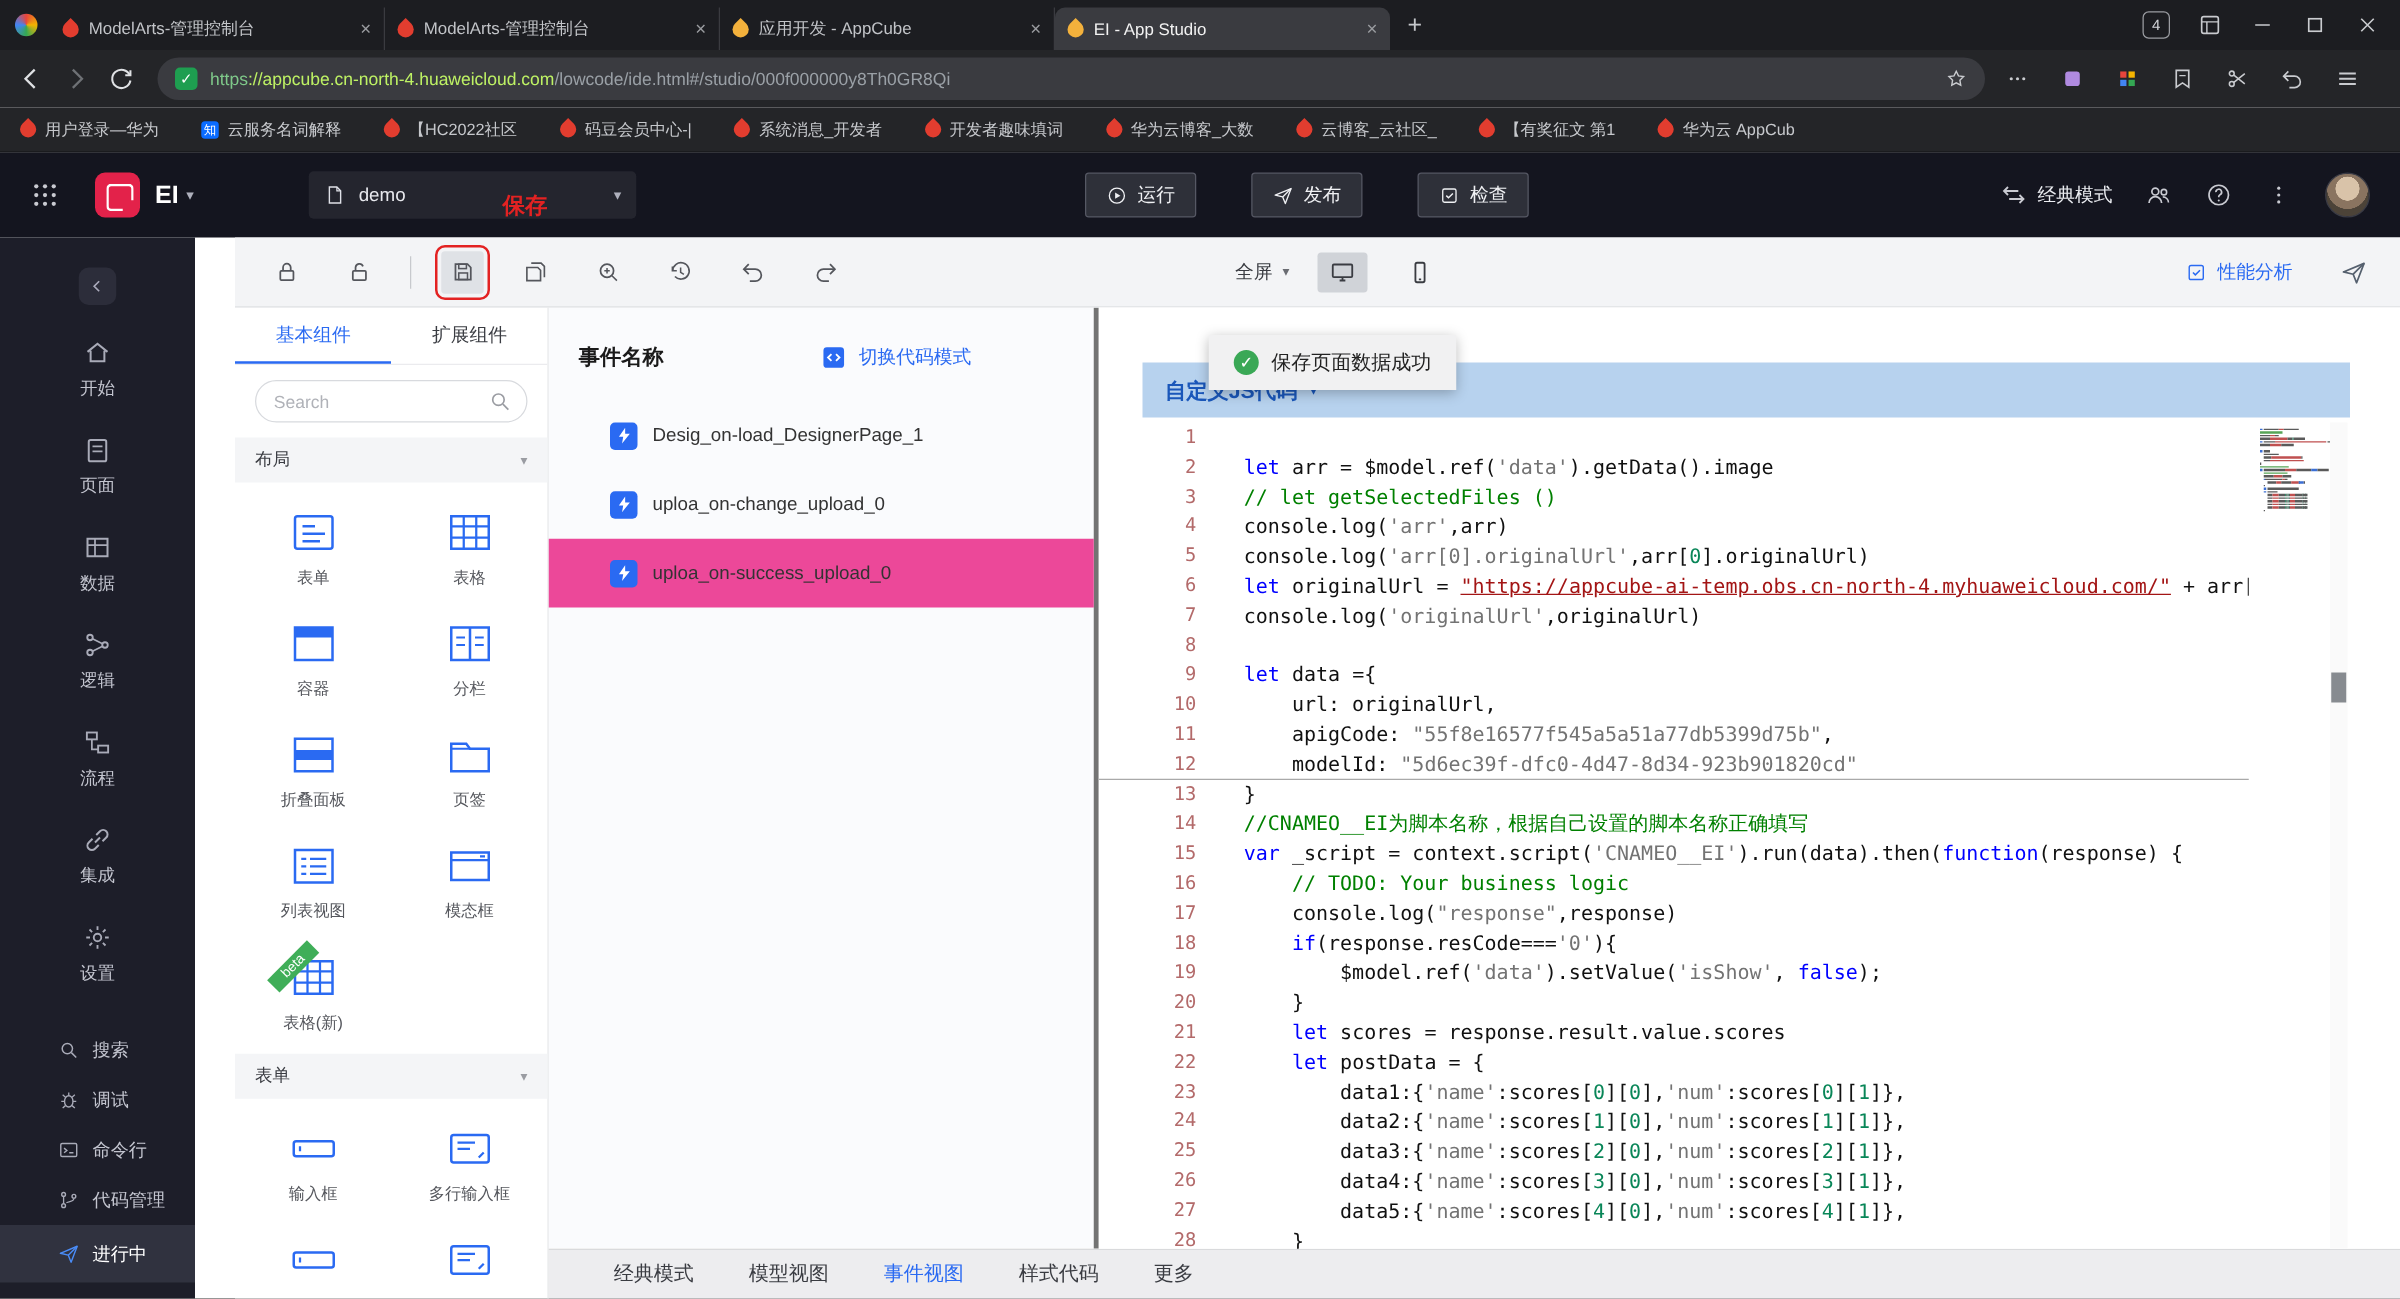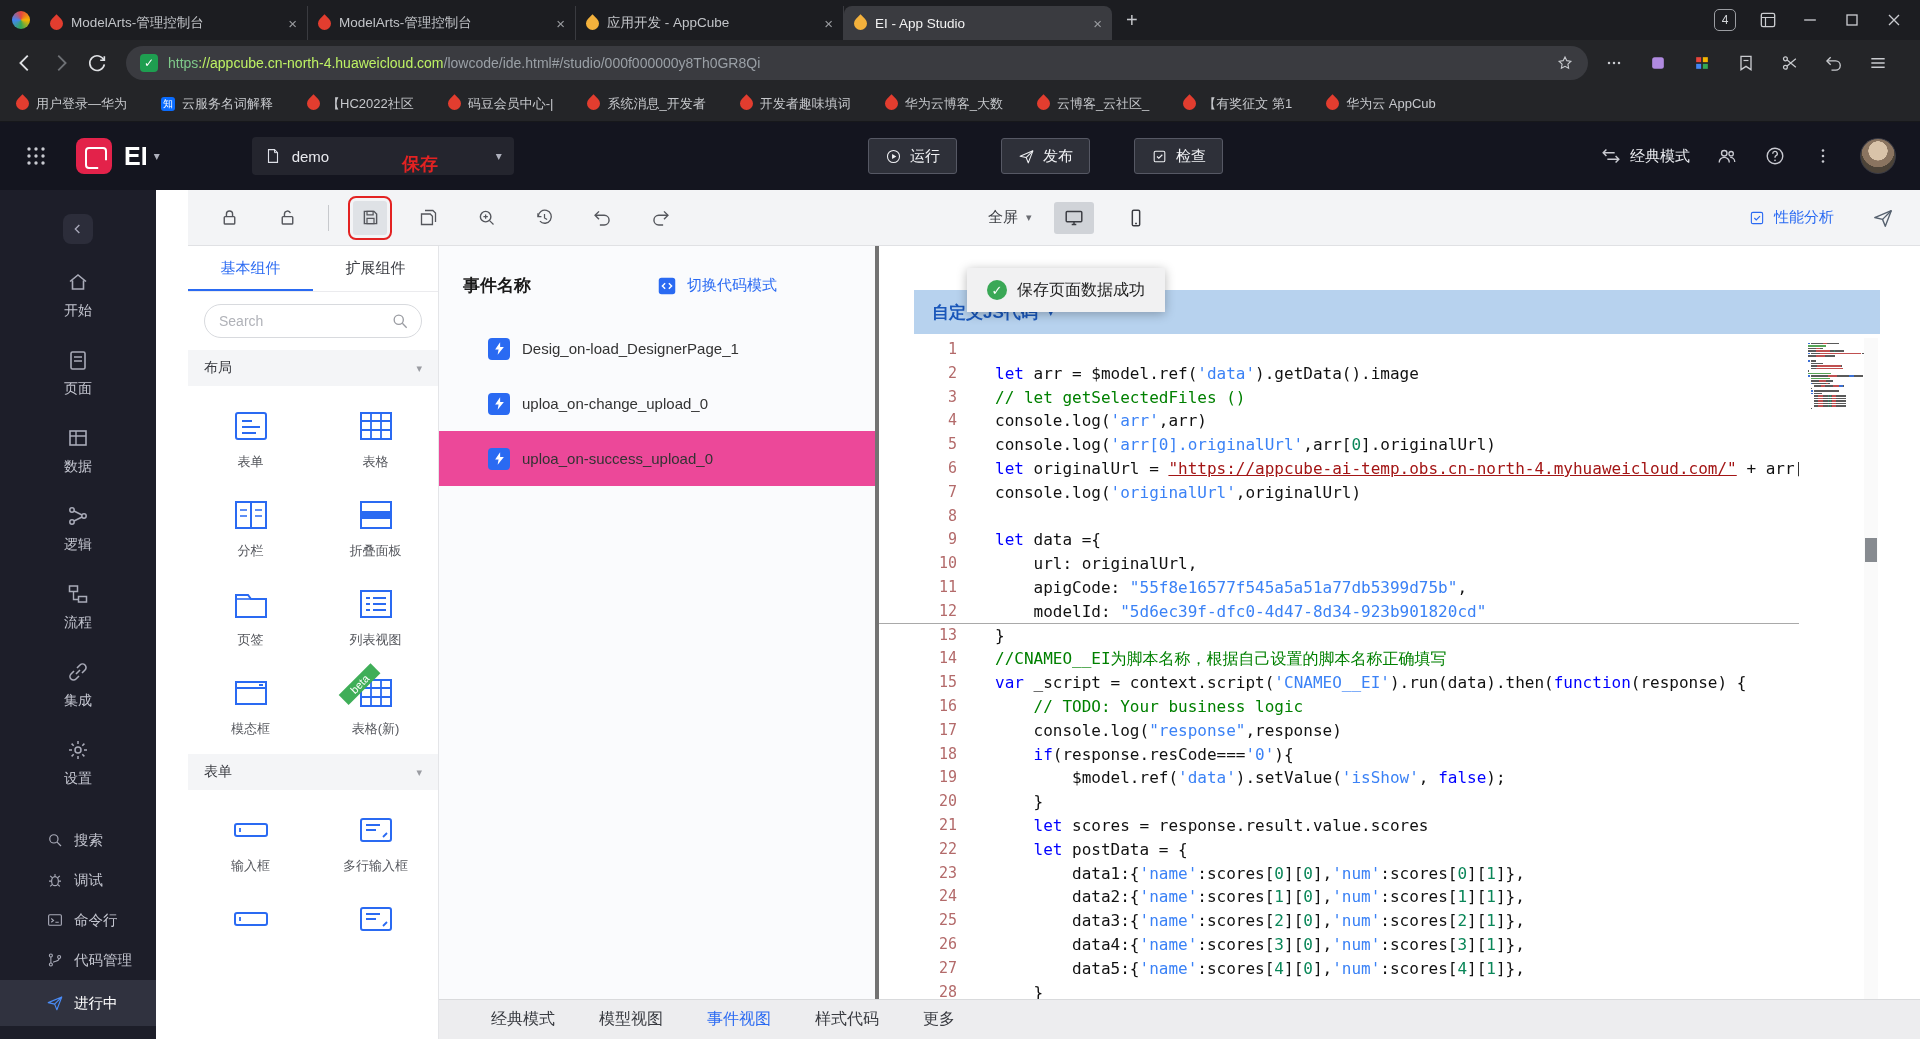--- a/index.html
+++ b/index.html
@@ -44,21 +44,21 @@
   .bm { display:flex; align-items:center; gap:7px; color:#c6c8cc; font-size:13px; white-space:nowrap; }
   .bm-flame { width:13px; height:13px; background:#e23d2f; border-radius:50% 0 50% 50%; transform:rotate(-45deg); flex:none; }
   .bm-zhihu { width:14px; height:14px; background:#0a6cff; border-radius:3px; color:#fff; font-size:10px; display:flex; align-items:center; justify-content:center; flex:none; }
 
   
   .appheader { position:absolute; left:0; top:122px; right:0; height:68px; background:#14151f; display:flex; align-items:center; }
   .hd-grid { width:24px; height:24px; color:#c9cad1; margin-left:24px; }
   .hd-grid svg { width:100%; height:100%; }
   .logo-mark { width:36px; height:36px; background:#e3224a; border-radius:8px; margin-left:28px; position:relative; flex:none; }
   .logo-mark::after { content:''; position:absolute; left:9px; top:9px; width:18px; height:18px; border:2.5px solid #fff; border-radius:4px; clip-path:polygon(0 0,100% 0,100% 60%,60% 60%,60% 100%,0 100%); }
-  .logo-text { color:#fff; font-size:25px; font-weight:bold; margin-left:12px; }
+  .logo-text { color:#fff; font-size:20px; font-weight:bold; margin-left:12px; }
   .hd-caret { color:#aeb0bc; font-size:12px; margin-left:6px; }
   .page-selector { margin-left:92px; width:262px; height:38px; background:rgba(255,255,255,0.07); border-radius:4px; display:flex; align-items:center; padding:0 12px; color:#e8e9ee; font-size:15px; gap:10px; }
   .page-selector .icon { width:18px; height:18px; color:#dfe1e8; flex:none; }
   .page-selector .icon svg { width:100%; height:100%; }
   .page-selector .caret { margin-left:auto; color:#aeb0bc; font-size:12px; }
   .save-annotation { position:absolute; left:402px; top:30px; color:#e32222; font-size:18px; font-weight:bold; z-index:4; }
   .hd-actions { position:absolute; left:868px; display:flex; gap:44px; }
   .hd-btn { height:36px; padding:0 16px; background:#2e3039; border:1px solid #565864; border-radius:3px; color:#f0f1f4; font-size:15px; display:flex; align-items:center; gap:8px; }
   .hd-btn .icon { width:17px; height:17px; }
   .hd-btn .icon svg { width:100%; height:100%; }
@@ -149,21 +149,21 @@
   .editor { flex:1; position:relative; background:#fff; overflow:hidden; min-width:0; }
   .ed-title { position:absolute; left:35px; right:40px; top:44px; height:44px; background:#b7d2ee; color:#1a57ba; font-weight:bold; font-size:17px; display:flex; align-items:center; padding:0 18px; gap:10px; }
   .ed-title .caret { font-size:12px; font-weight:normal; }
   .toast { position:absolute; left:88px; top:22px; height:44px; background:#f1f1f2; box-shadow:0 2px 10px rgba(0,0,0,0.28); display:flex; align-items:center; gap:10px; padding:0 20px; font-size:16px; color:#222; z-index:6; }
   .toast-check { width:20px; height:20px; border-radius:50%; background:#3aa856; color:#fff; font-size:13px; display:flex; align-items:center; justify-content:center; flex:none; }
   .code { position:absolute; left:0; top:92px; width:920px; }
   .cl { display:flex; height:23.8px; line-height:23.8px; font-family:"DejaVu Sans Mono","Liberation Mono",monospace; font-size:16px; white-space:pre; position:relative; }
   .cl .g { width:78px; text-align:right; color:#b36a6a; flex:none; font-size:15px; }
   .cl .ct { padding-left:38px; flex:1; overflow:hidden; color:#111; }
   .cl.current::after { content:''; position:absolute; left:0; right:0; bottom:0; border-bottom:1px solid #a9a9a9; }
-  .tk-k { color:#0000ff; } .tk-s { color:#3b82f6; } .tk-c { color:#008000; }
+  .tk-k { color:#0000ff; } .tk-s { color:#737373; } .tk-c { color:#008000; }
   .tk-n { color:#098658; } .tk-d { color:#111; }
   .tk-u { color:#a31515; text-decoration:underline; }
   .minimap { position:absolute; left:929px; top:94px; width:78px; }
   .mm-row { height:2.5px; white-space:nowrap; font-size:0; }
   .mm-b,.mm-sp { display:inline-block; height:1.8px; vertical-align:top; }
   .mm-d { background:#5a5a5a; } .mm-k { background:#3b6fd4; } .mm-s,.mm-u { background:#c05050; }
   .mm-c { background:#57a557; } .mm-n { background:#3a8a6a; }
   .sb { position:absolute; right:42px; top:92px; bottom:0; width:14px; background:#fafafa; }
   .sb-thumb { position:absolute; top:200px; left:1px; width:12px; height:24px; background:#878b90; }
 
@@ -609,20 +609,27 @@
                       <path d="M10 14h10M10 20h18M10 26h14" stroke="currentColor" stroke-width="2" fill="none"></path>
                     </svg></div>
                   <div class="comp-label">表单</div>
                 </div>
                 <div class="comp-item">
                   <div class="comp-icon"><svg viewBox="0 0 38 38">
                       <rect x="4" y="6" width="30" height="26" fill="none" stroke="currentColor" stroke-width="2"></rect>
                       <path d="M4 14h30M4 23h30M14 6v26M24 6v26" stroke="currentColor" stroke-width="1.8" fill="none"></path>
                     </svg></div>
                   <div class="comp-label">表格</div>
+                </div>
+                <div class="comp-item">
+                  <div class="comp-icon"><svg viewBox="0 0 38 38">
+                      <rect x="4" y="6" width="30" height="26" fill="none" stroke="currentColor" stroke-width="2"></rect>
+                      <rect x="4" y="6" width="30" height="8" fill="currentColor"></rect>
+                    </svg></div>
+                  <div class="comp-label">容器</div>
                 </div>
                 <div class="comp-item">
                   <div class="comp-icon"><svg viewBox="0 0 38 38">
                       <rect x="4" y="6" width="30" height="26" fill="none" stroke="currentColor" stroke-width="2"></rect>
                       <path d="M19 6v26" stroke="currentColor" stroke-width="2" fill="none"></path>
                       <path d="M8 14h7M8 20h7M23 14h7M23 20h7" stroke="currentColor" stroke-width="1.6" fill="none"></path>
                     </svg></div>
                   <div class="comp-label">分栏</div>
                 </div>
                 <div class="comp-item">

